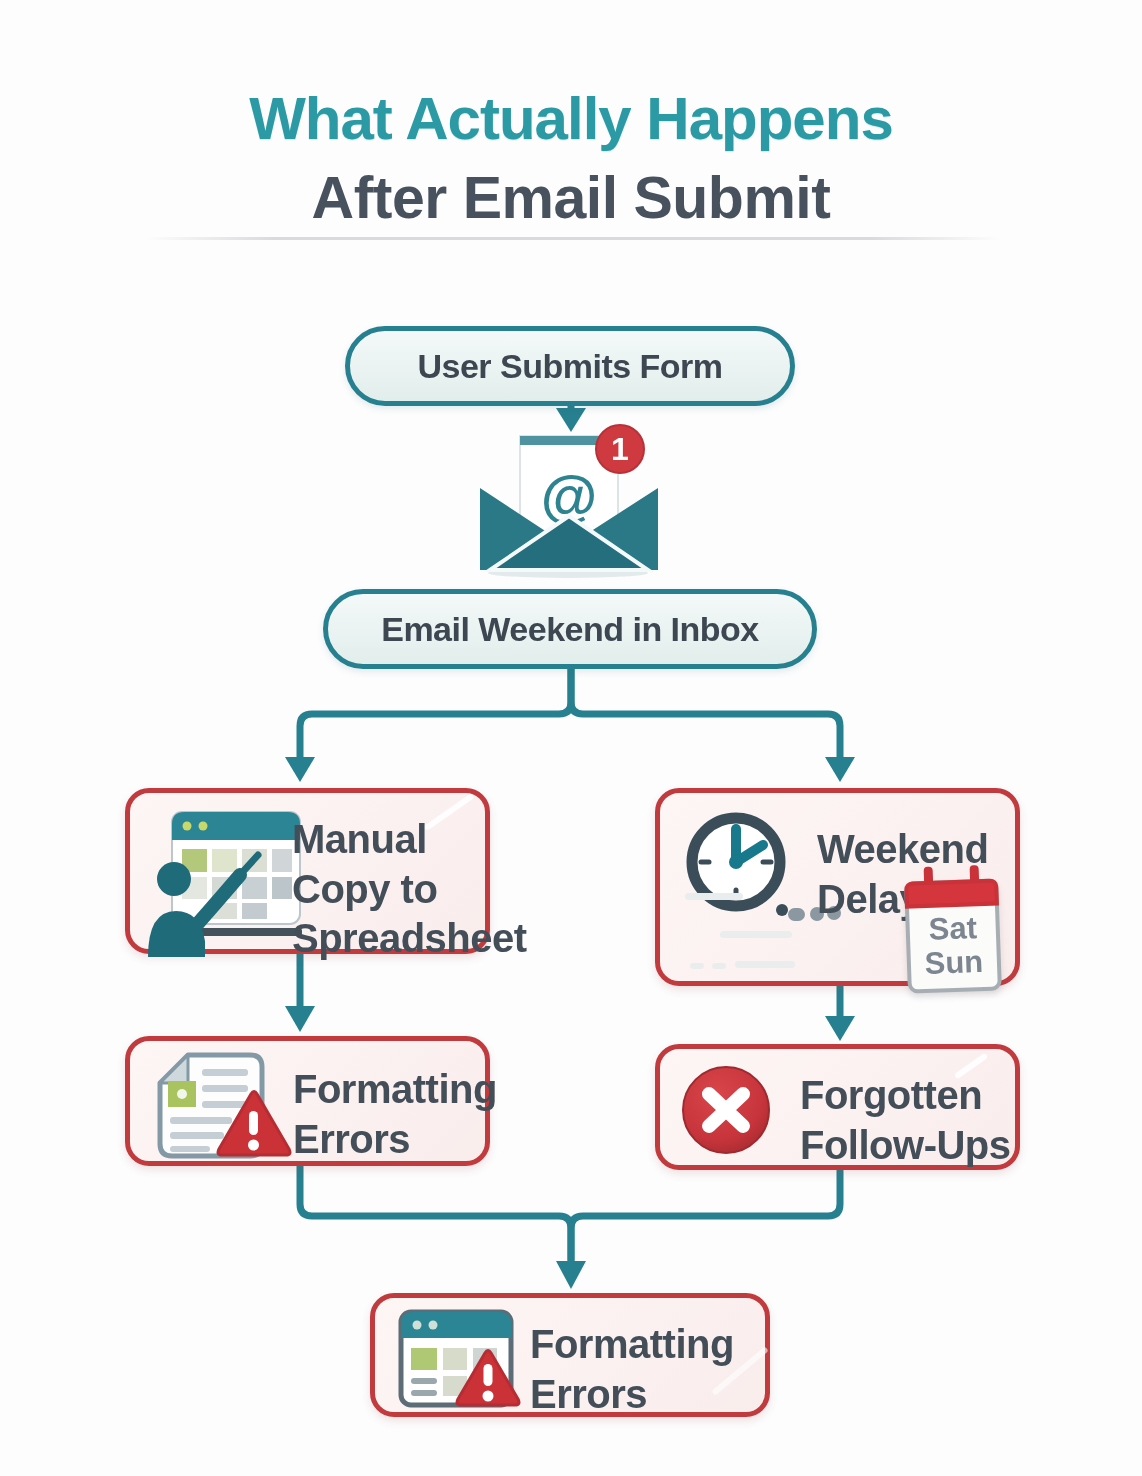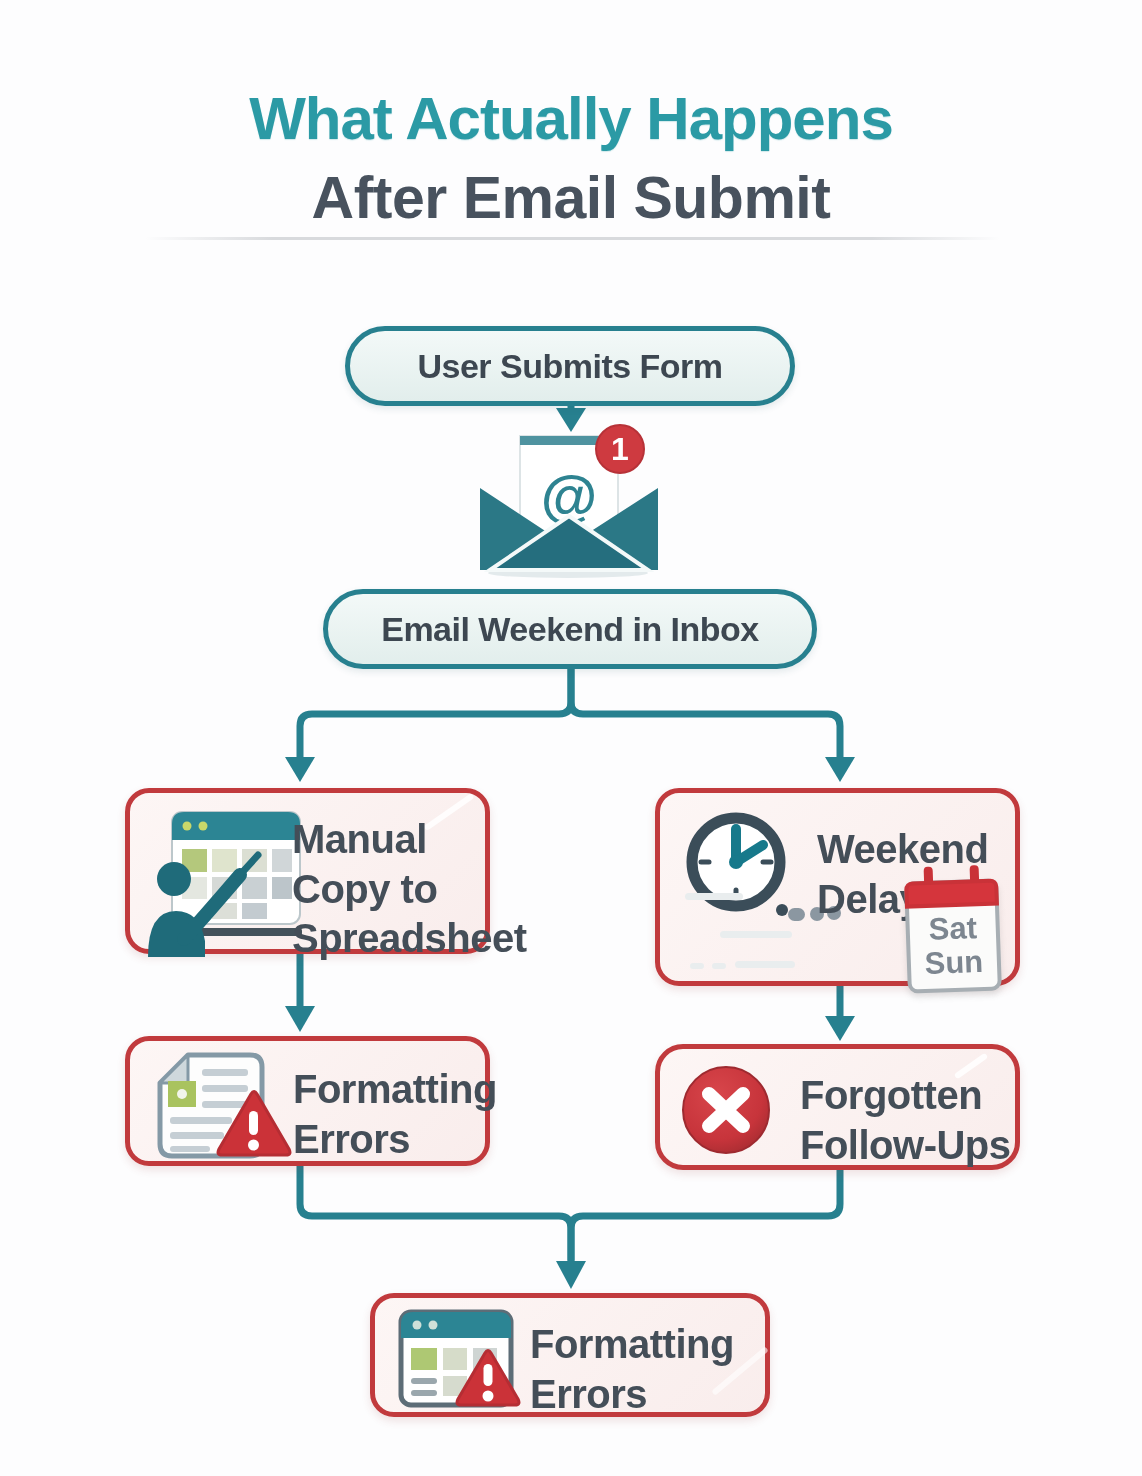--- a/index.html
+++ b/index.html
@@ -43,21 +43,21 @@
   
   .node {
     position:absolute;
     border:5px solid #c13a3d; border-radius:24px;
     background:linear-gradient(135deg,#fdf6f5 0%,#f9edec 100%);
     box-shadow:0 4px 9px rgba(150,60,60,.14);
   }
   .node-manual   { left:125px; top:788px;  width:365px; height:166px; }
   .node-weekend  { left:655px; top:788px;  width:365px; height:198px; }
   .node-fmt-left { left:125px; top:1036px; width:365px; height:130px; }
-  .node-followup { left:655px; top:1044px; width:365px; height:126px;border-radius:28px; }
+  .node-followup { left:655px; top:1044px; width:365px; height:126px; }
   .node-final    { left:370px; top:1293px; width:400px; height:124px; }
 
   .node-label {
     position:absolute; font-weight:700; color:#444e58;
     font-size:40px; line-height:1.24; letter-spacing:-0.5px;
   }
   .lbl-manual   { left:162px; top:22px;  width:206px; }
   .lbl-weekend  { left:157px; top:32px;  width:185px; }
   .lbl-fmt-left { left:163px; top:24px;  width:215px; }
   .lbl-followup { left:140px; top:22px;  width:235px; }

